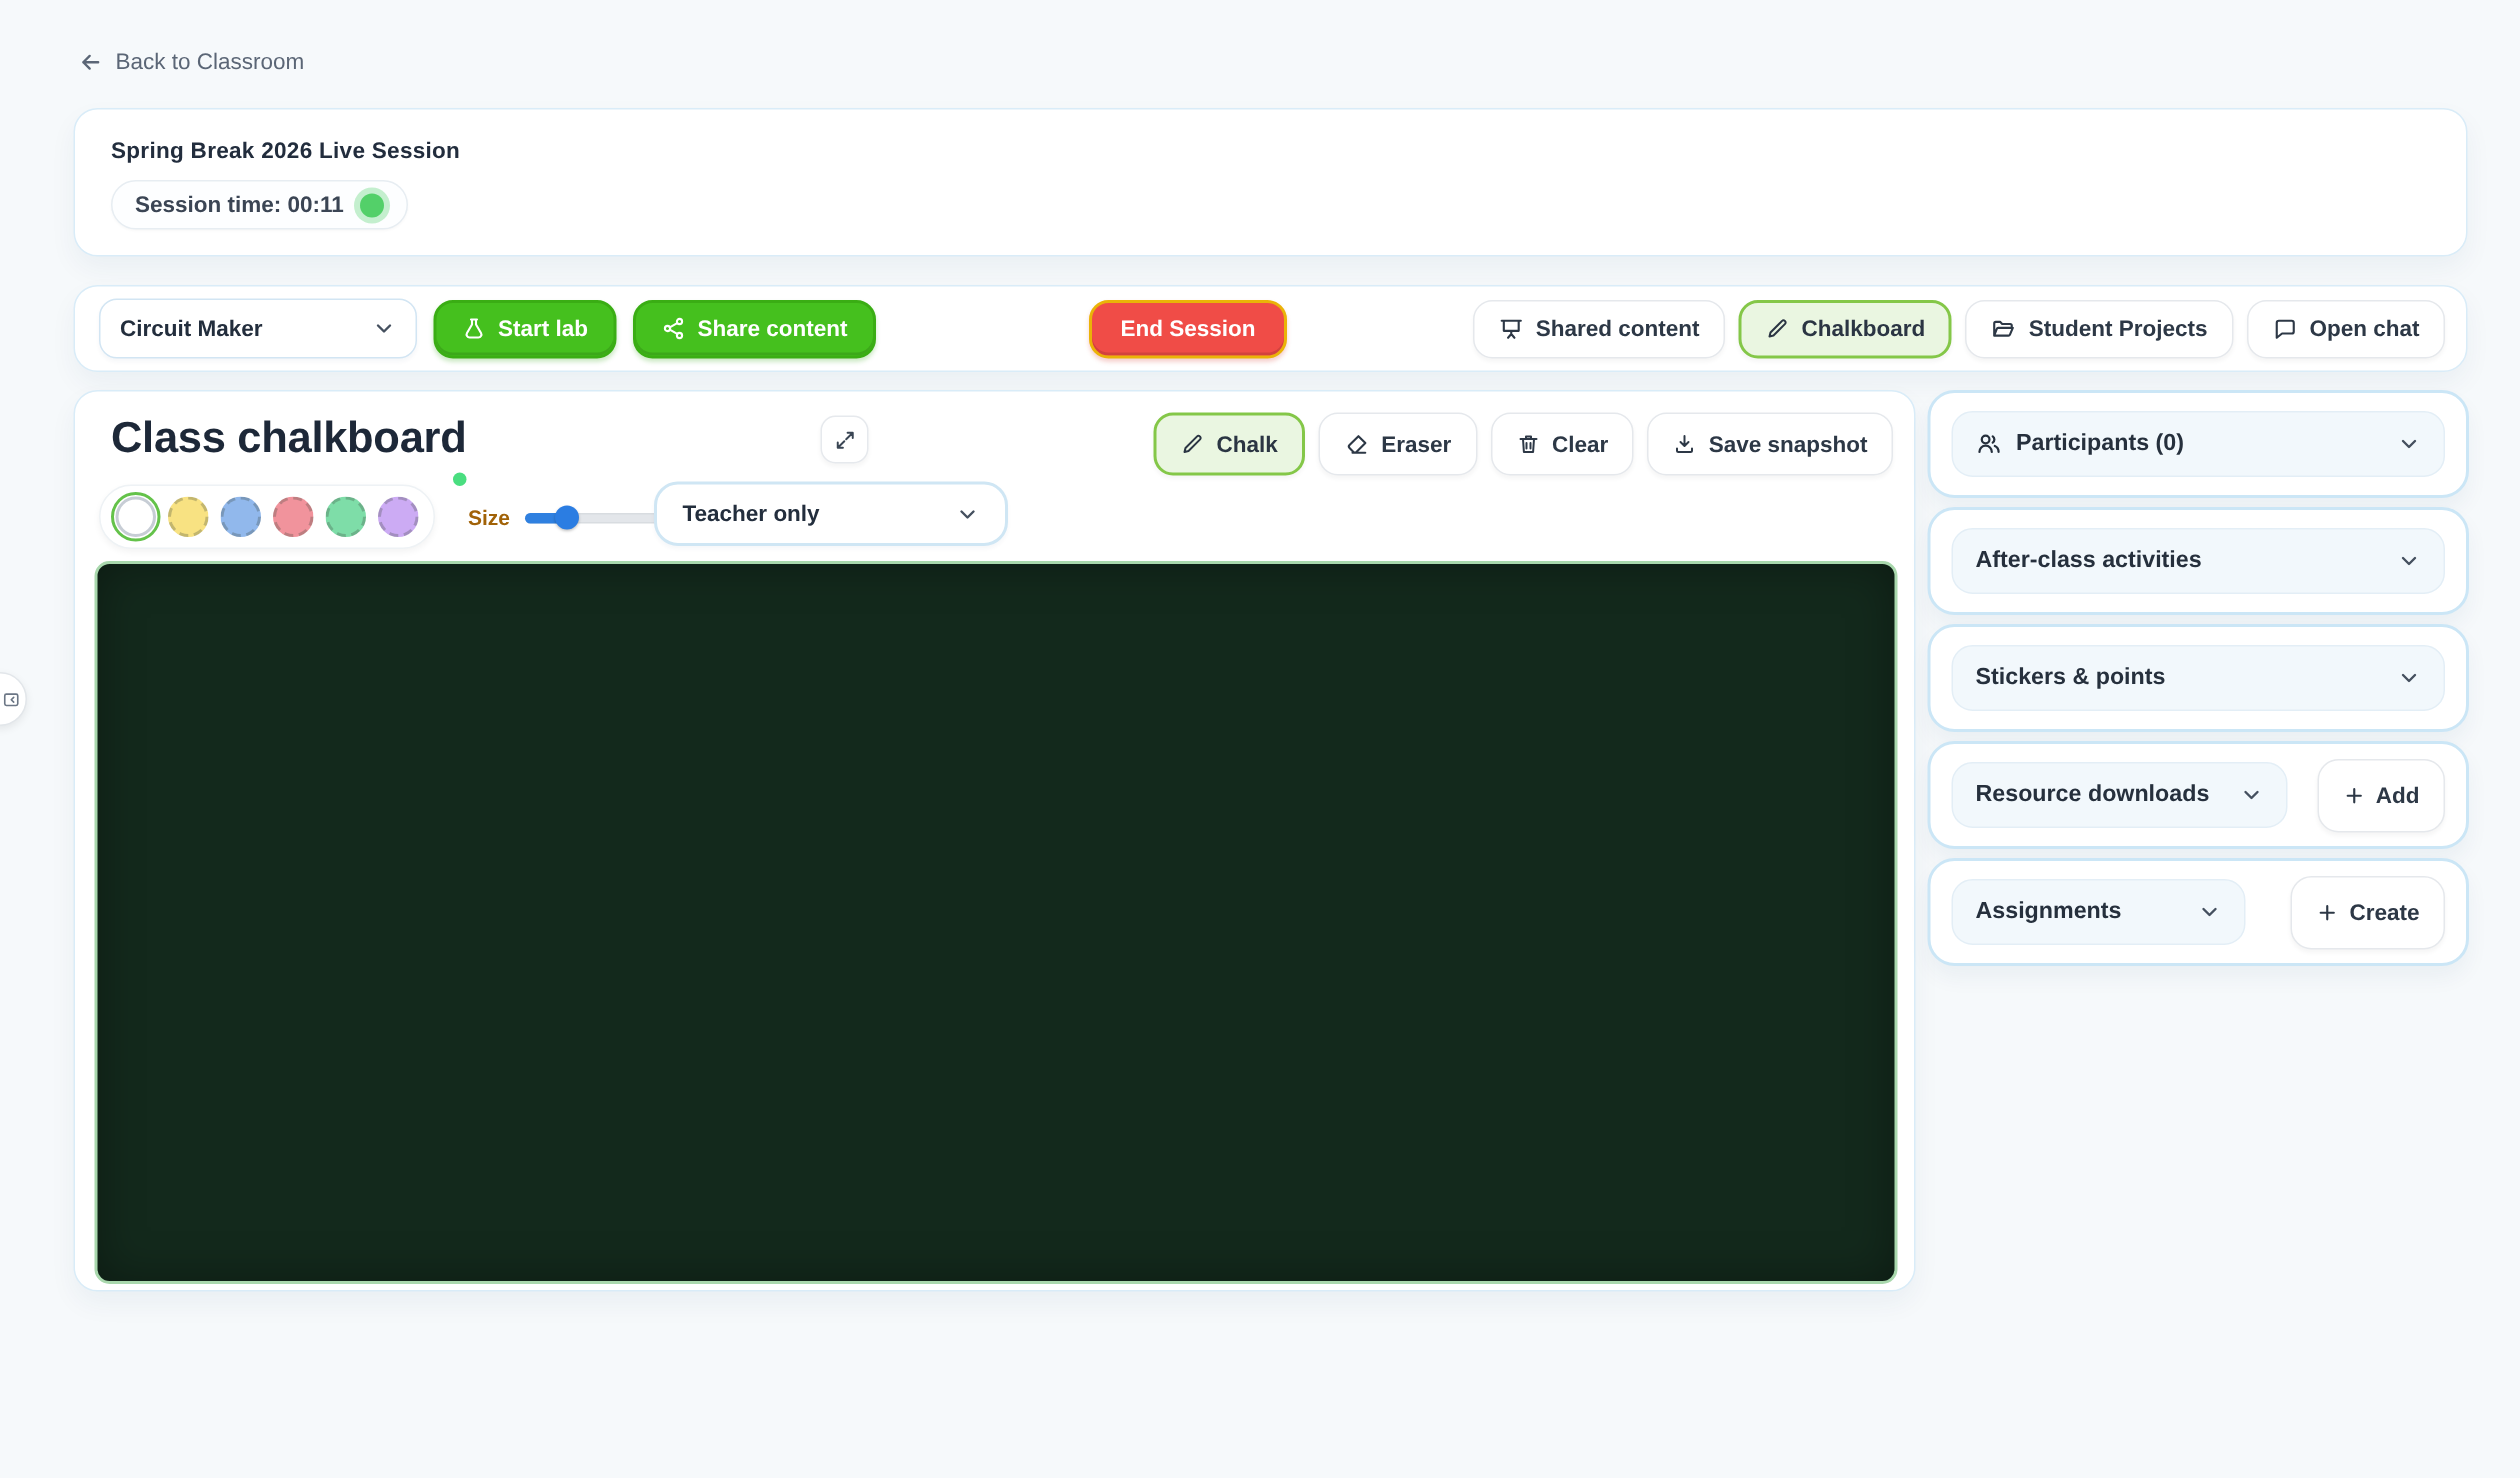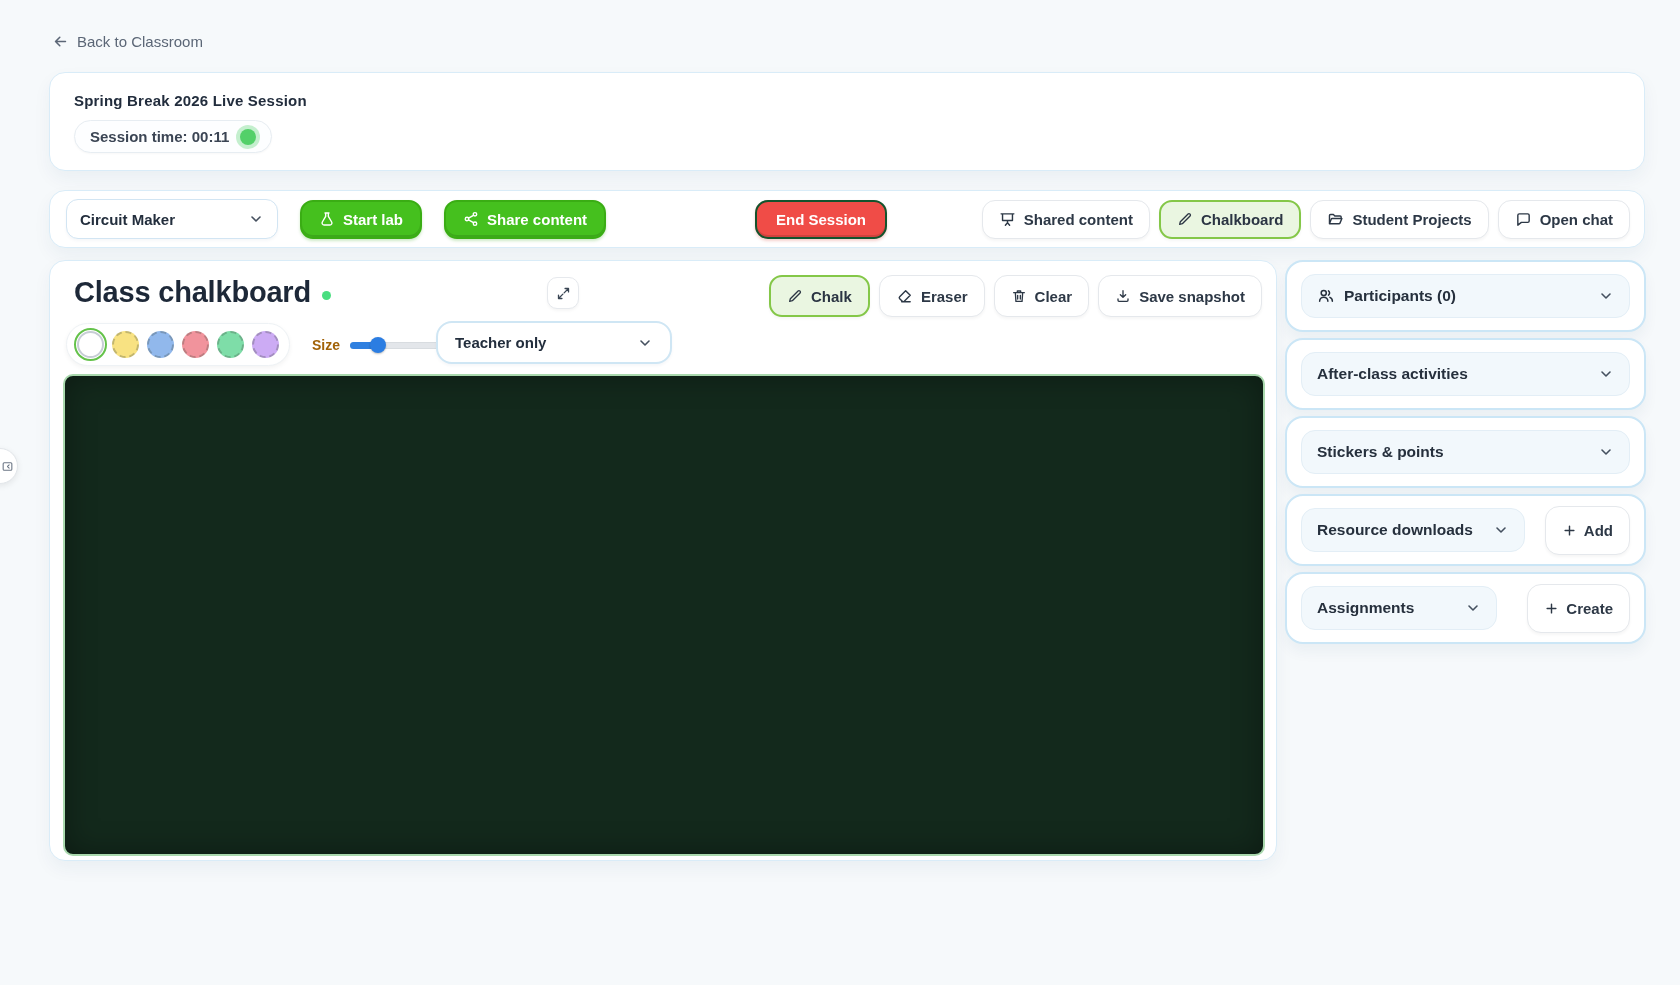--- a/index.html
+++ b/index.html
@@ -35,53 +35,53 @@
     background:#fdfeff; font-size:15px; font-weight:bold; color:#3b4554;
     box-shadow:0 1px 2px rgba(0,0,0,.03);
   }
   .live-dot {
     width:16px; height:16px; border-radius:50%; background:#53d069;
     box-shadow:0 0 0 4px rgba(83,208,105,.33);
   }
 
   
   .toolbar-card { left:49px; top:190px; width:1596px; height:58px; }
-  .toolbar-left { position:absolute; left:16px; top:0; height:100%; display:flex; align-items:center; gap:22px; }
+  .toolbar-left { position:absolute; left:16px; top:0; height:100%; display:flex; align-items:center; gap:11px; }
   .toolbar-right { position:absolute; right:14px; top:0; height:100%; display:flex; align-items:center; gap:9px; }
 
   .select-btn {
     display:flex; align-items:center; justify-content:space-between;
     border:1.5px solid #d2e5f3; border-radius:12px; background:#fff;
     font-size:15px; font-weight:bold; color:#232e3d; cursor:pointer;
     box-shadow:0 2px 3px rgba(20,60,100,.04);
   }
   .activity-select { width:212px; height:40px; padding:0 13px; }
 
   .btn { display:inline-flex; align-items:center; justify-content:center; gap:8px;
          font-weight:bold; font-size:15px; border-radius:13px; cursor:pointer; white-space:nowrap; }
   .btn-green {
     background:#45c01e; border:2px solid #3aad14; color:#fff; height:39px; padding:0 17px;
     box-shadow:inset 0 -2px 0 rgba(0,0,0,.12), 0 2px 3px rgba(60,170,30,.25);
   }
   .btn-red {
-    position:absolute; left:705px; top:9px;
-    background:#f04c47; border:2px solid #14532d; color:#fff; height:39px; padding:12px 19px;
+    position:absolute; left:676px; top:9px;
+    background:#f04c47; border:2px solid #eab308; color:#fff; height:39px; padding:12px 19px;
     box-shadow:inset 0 -2px 0 rgba(0,0,0,.12), 0 2px 3px rgba(220,70,60,.25);
   }
   .btn-white {
     background:#fff; border:1.5px solid #e5e8ec; color:#2d3846; height:39px; padding:0 16px;
     box-shadow:0 2px 3px rgba(0,0,0,.04);
   }
   .btn-active-green {
     background:#eaf6e1; border:2px solid #84c748; color:#2b3543;
   }
 
   
   .board-card { left:49px; top:260px; width:1228px; height:601px; }
-  .board-title-row { position:absolute; left:24px; top:15px; display:flex; align-items:center; }
+  .board-title-row { position:absolute; left:24px; top:15px; display:flex; align-items:flex-end;flex-direction:column; }
   .board-title { font-size:29px; font-weight:bold; color:#1d2838; letter-spacing:-.2px; }
   .board-dot { width:9px; height:9px; border-radius:50%; background:#4ade80; margin-left:11px; margin-top:6px; }
   .expand-btn {
     position:absolute; left:497px; top:16px; width:32px; height:32px;
     background:#fff; border:1.5px solid #e6e9ed; border-radius:10px;
     display:flex; align-items:center; justify-content:center; cursor:pointer;
     box-shadow:0 2px 3px rgba(0,0,0,.04);
   }
   .board-tools { position:absolute; right:14px; top:14px; display:flex; gap:9px; }
   .board-tools .btn { height:42px; }

